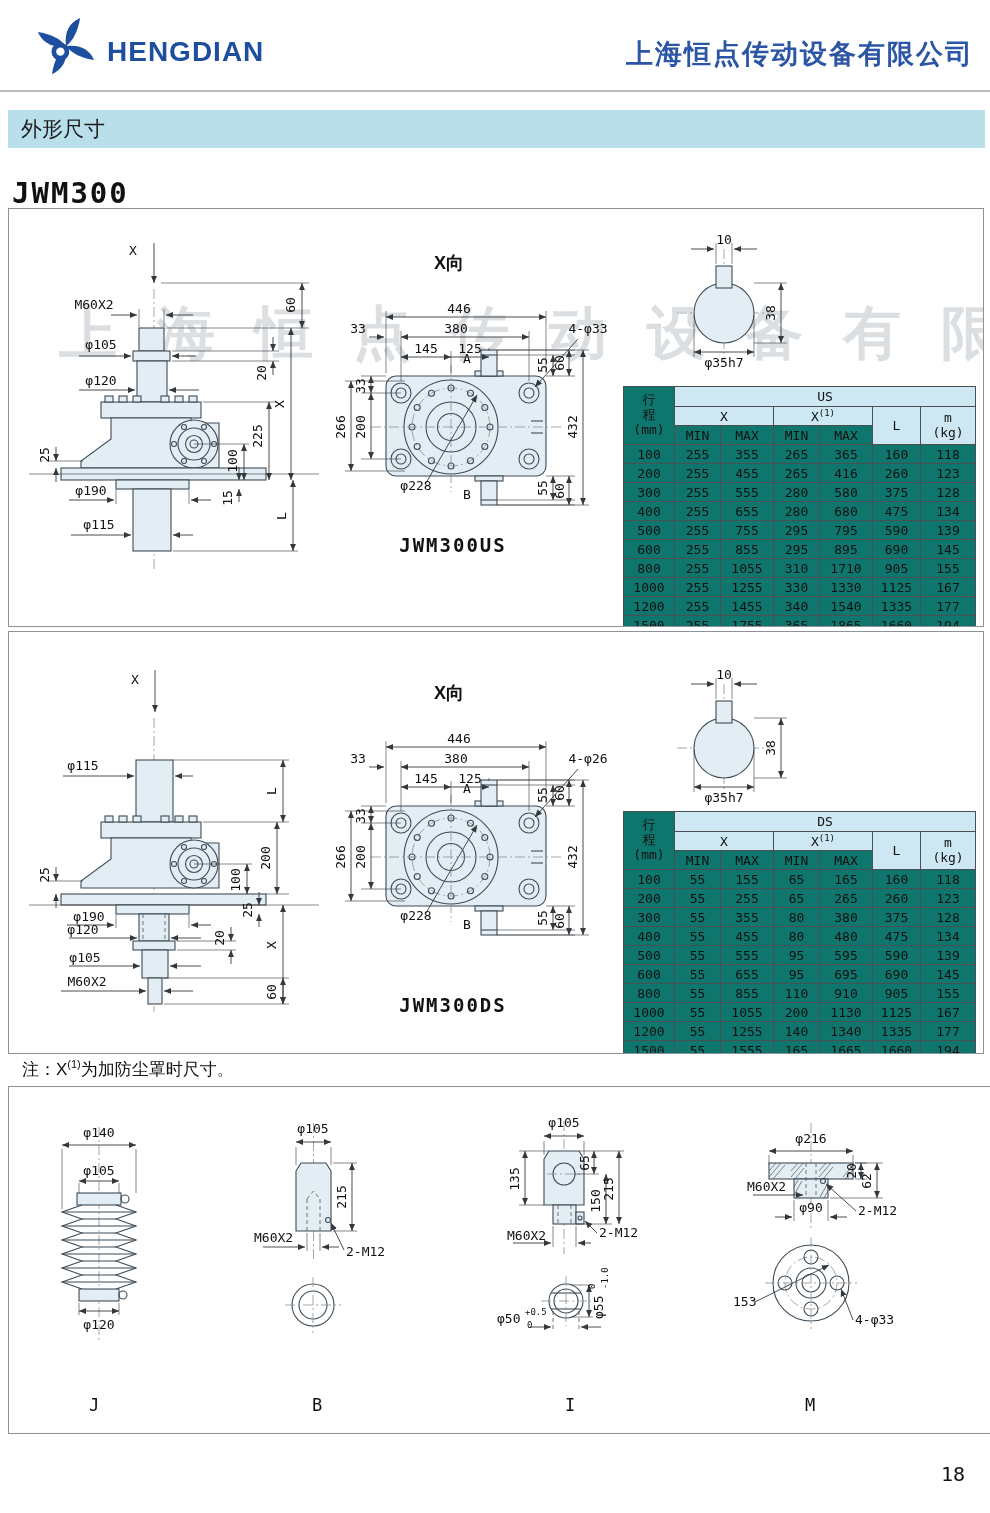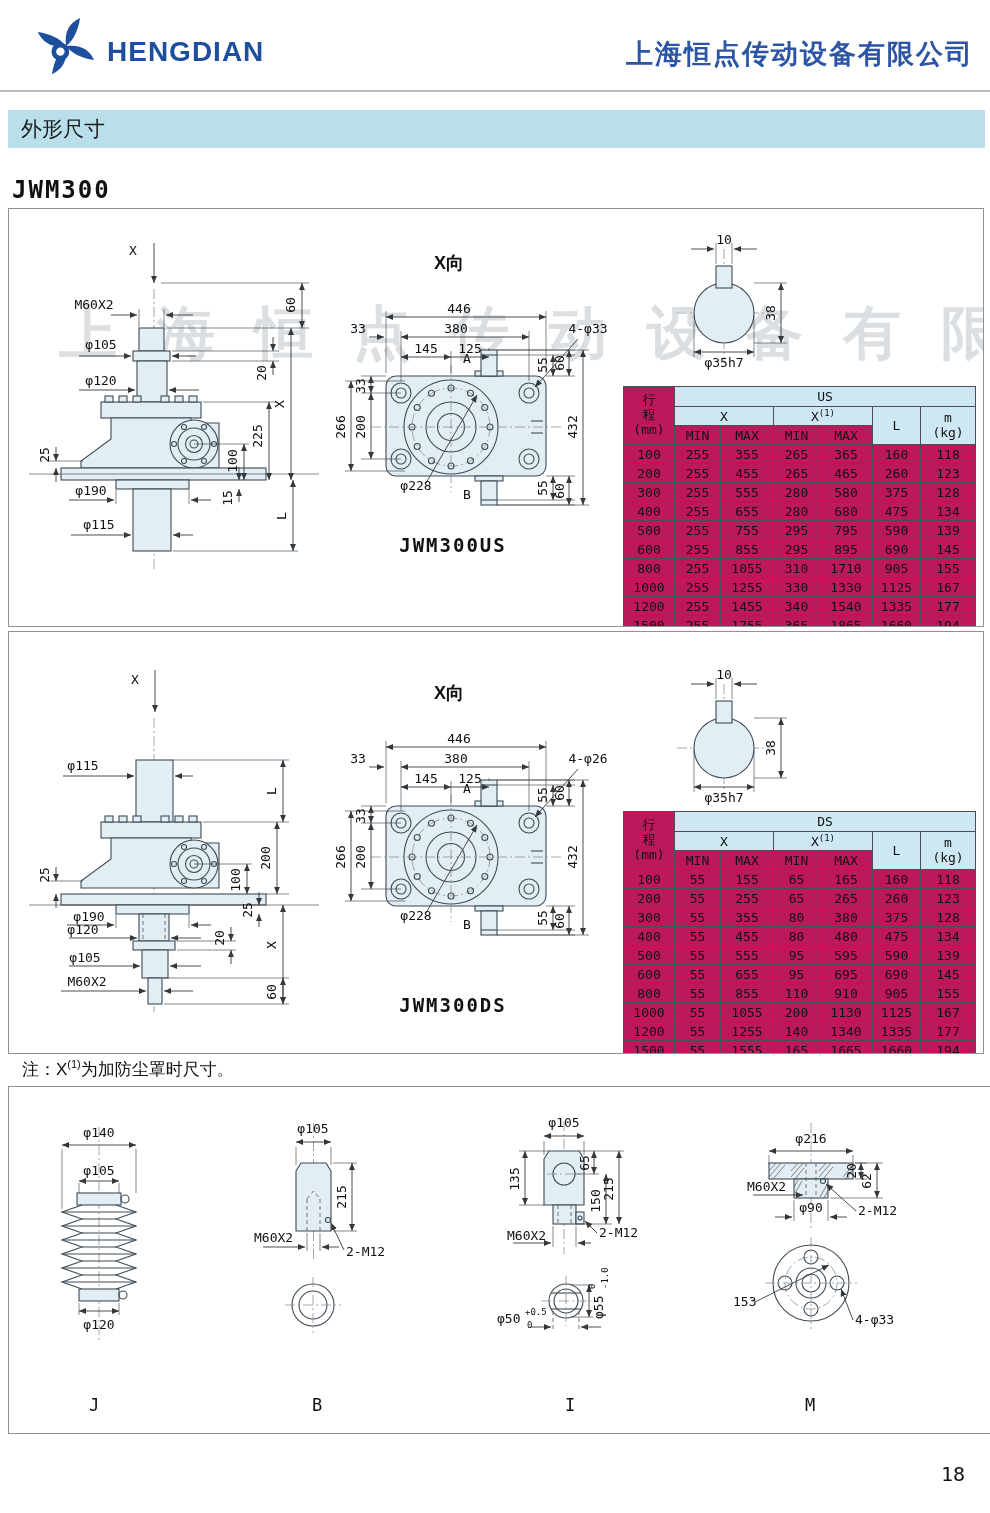--- a/index.html
+++ b/index.html
@@ -1,32 +1,32 @@
 <!DOCTYPE html>
 <html><head>
 <meta charset="utf-8">
 <style>
   html,body{margin:0;padding:0;background:#fff;}
   body{width:990px;height:1513px;position:relative;font-family:"Liberation Sans","DejaVu Sans",sans-serif;color:#111;}
   .brand-logo-text{position:absolute;left:107px;top:36px;font-size:28px;font-weight:bold;color:#1d4f9e;letter-spacing:1px;}
   .company{position:absolute;right:16px;top:36px;font-size:27px;font-weight:bold;color:#2c55a6;letter-spacing:2px;}
   .hdr-rule{position:absolute;left:0;top:90px;width:990px;height:2px;background:#b7bcc0;}
   .titlebar{position:absolute;left:8px;top:110px;width:977px;height:38px;background:#b9dfea;font-size:21px;line-height:38px;padding-left:13px;box-sizing:border-box;color:#1a1a1a;}
-  .model{position:absolute;left:12px;top:176px;font-family:"DejaVu Sans Mono",monospace;font-size:24px;font-weight:bold;letter-spacing:2px;}
+  .model{position:absolute;left:12px;top:176px;font-family:"DejaVu Sans Mono",monospace;font-size:29px;font-weight:bold;letter-spacing:2px;}
   .panel{position:absolute;left:8px;width:974px;border:1px solid #8d9297;background:#fff;overflow:hidden;}
   #panel-us{top:208px;height:417px;}
   #panel-ds{top:631px;height:421px;}
   #panel-acc{top:1086px;height:346px;padding-left:15px;}
   .wm{position:absolute;left:50px;top:86px;font-size:58px;font-weight:bold;letter-spacing:40px;color:#b3bac0;opacity:.45;white-space:nowrap;pointer-events:none;}
   .note{position:absolute;left:22px;top:1058px;font-size:17px;}
   .note sup{font-size:11px;}
   .pagenum{position:absolute;right:25px;top:1462px;font-family:"DejaVu Sans Mono",monospace;font-size:20px;}
   .acc-letter{position:absolute;top:308px;font-family:"DejaVu Sans Mono",monospace;font-size:17px;}
   
-  .dimtable{border-collapse:collapse;table-layout:fixed;width:343px;font-family:"DejaVu Sans Mono",monospace;font-size:13px;color:#111;position:absolute;left:614px;background:#be185d;}
+  .dimtable{border-collapse:collapse;table-layout:fixed;width:343px;font-family:"DejaVu Sans Mono",monospace;font-size:13px;color:#111;position:absolute;left:614px;background:#0f766e;}
   #panel-us .dimtable{top:177px;}
   #panel-ds .dimtable{top:179px;}
   .dimtable th,.dimtable td{border:1px solid #4a4f54;text-align:center;padding:0;height:18px;font-weight:normal;overflow:hidden;}
   .dimtable .blue{background:#cde8f2;}
   .dimtable sup{font-size:9px;}
   .vstack span{display:block;line-height:1.15;}
   .vstack .wrap2{width:1.05em;margin:0 auto;word-break:break-all;}
   
   svg{position:absolute;overflow:visible;}
   .part{fill:#e2edf4;stroke:#3f4c57;stroke-width:1.1;}
@@ -331,21 +331,21 @@
           <td>265</td>
           <td>365</td>
           <td>160</td>
           <td>118</td>
         </tr>
         <tr>
           <td>200</td>
           <td>255</td>
           <td>455</td>
           <td>265</td>
-          <td>465</td>
+          <td>416</td>
           <td>260</td>
           <td>123</td>
         </tr>
         <tr>
           <td>300</td>
           <td>255</td>
           <td>555</td>
           <td>280</td>
           <td>580</td>
           <td>375</td>

